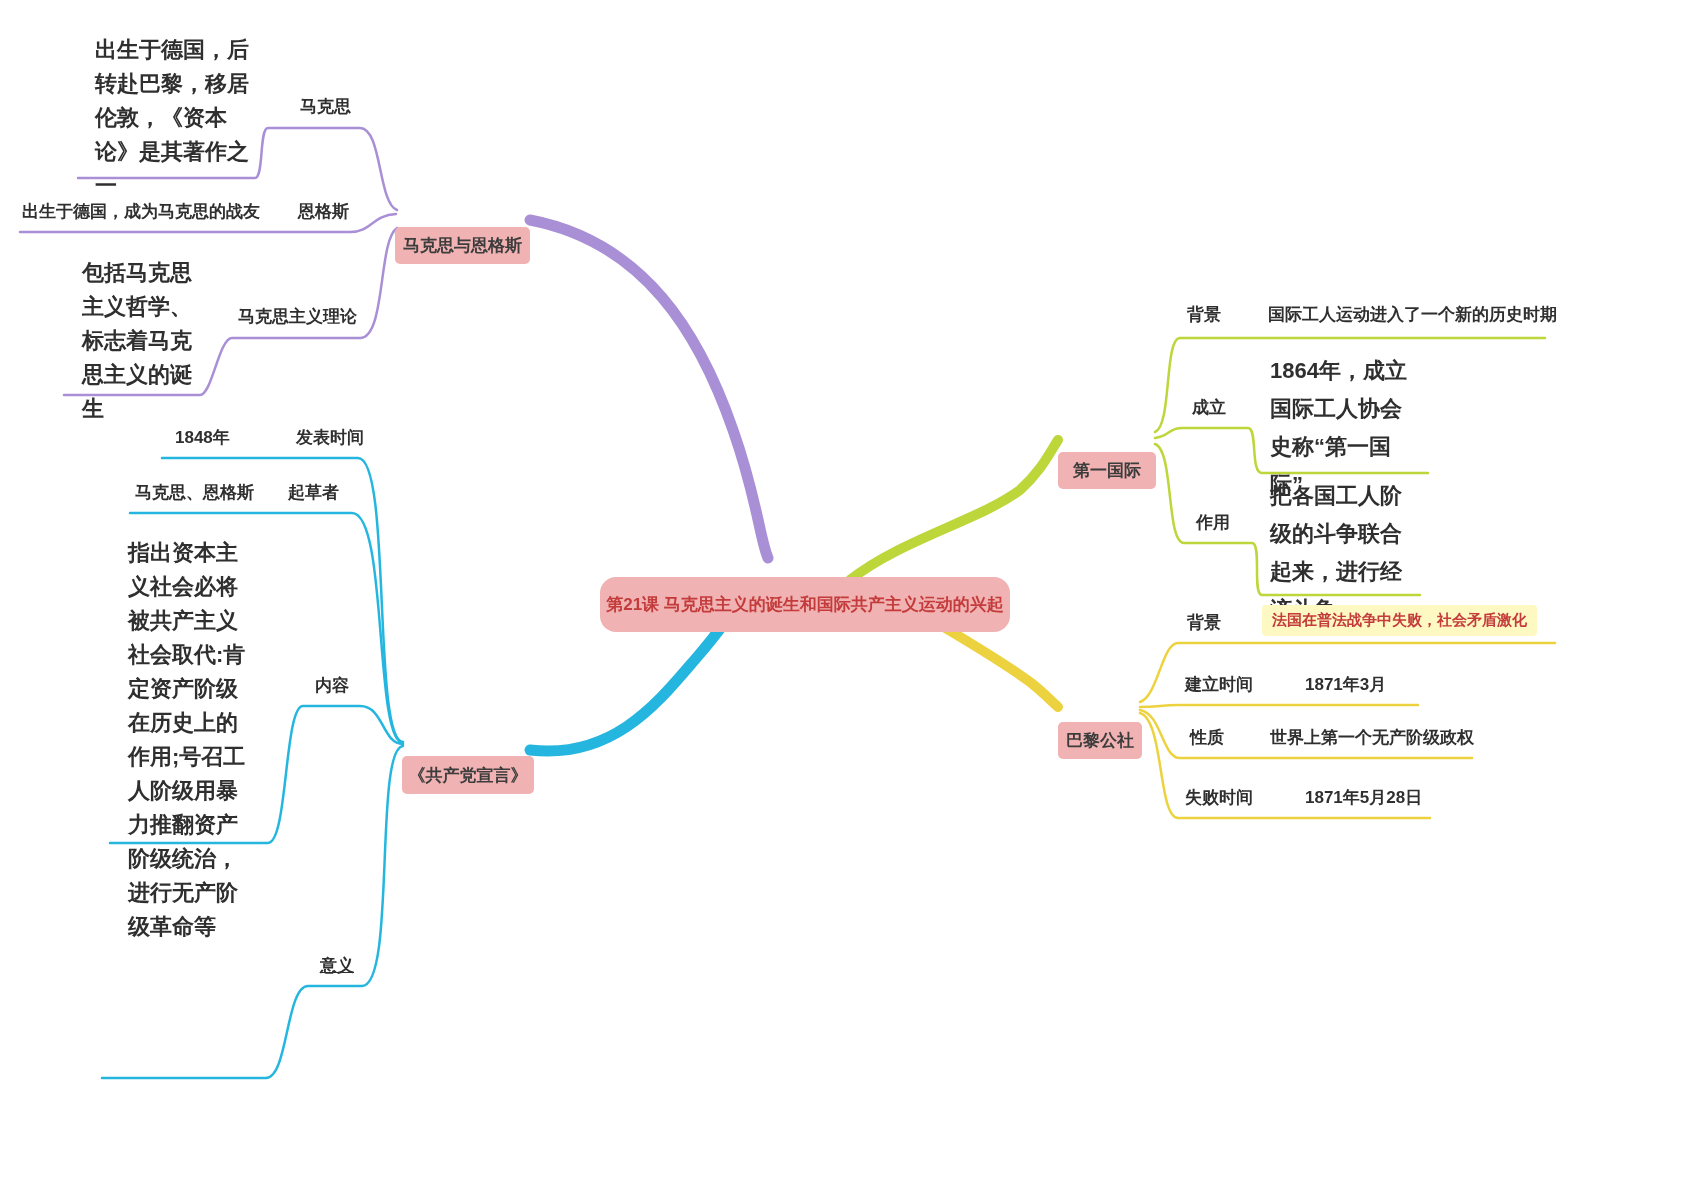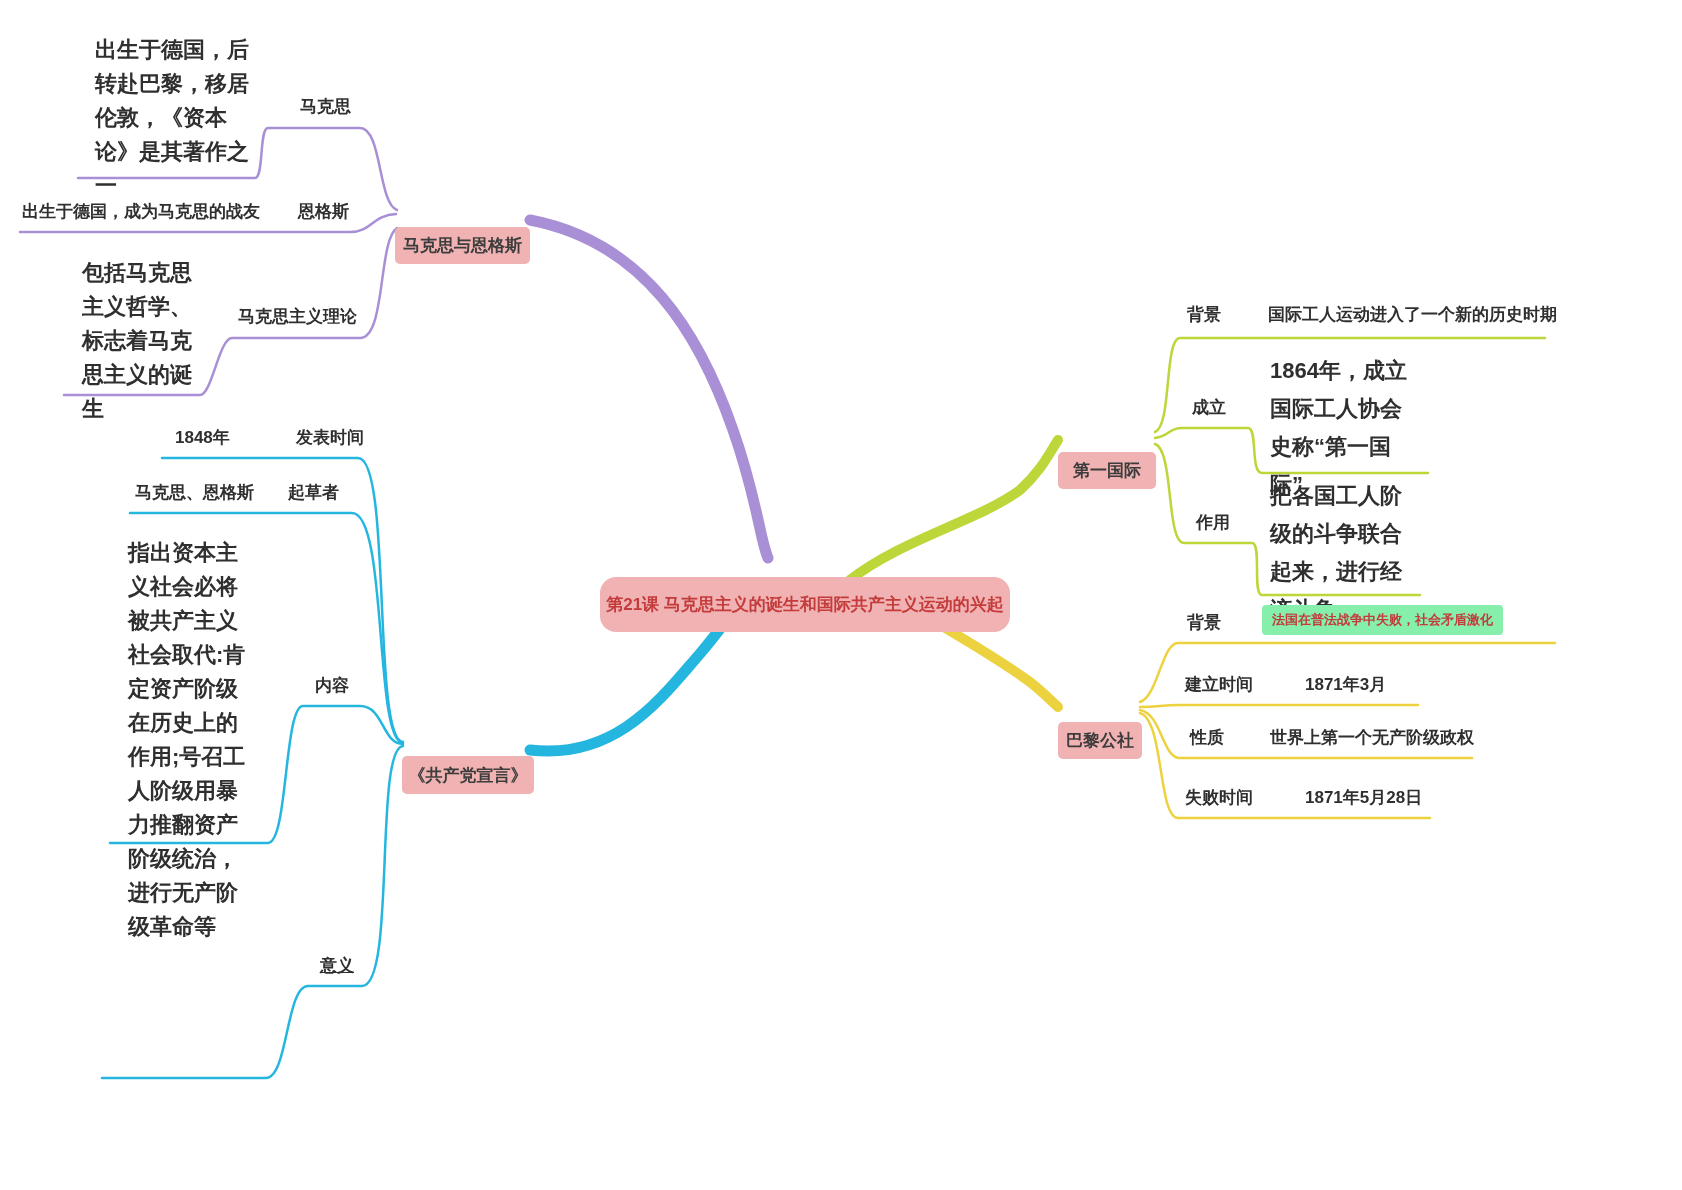--- a/index.html
+++ b/index.html
@@ -10,22 +10,22 @@
   .topic {
     position:absolute; display:flex; align-items:center; justify-content:center;
     background:#f0b2b2; border-radius:5px; font-weight:700; font-size:17px;
     color:#3c3c3c; white-space:nowrap;margin-top:32px;
   }
   .topic.center { border-radius:16px; color:#c43b3b; }
   .lbl { position:absolute; white-space:nowrap; font-weight:700; font-size:17px; color:#2f2f2f; }
   .note { position:absolute; font-weight:700; font-size:22px; color:#2f2f2f; line-height:34px; }
   .lh38 { line-height:38px; }
   .highlight {
-    position:absolute; background:#86efac; color:#c43b3b; font-weight:700;
-    font-size:13px; padding:6px 10px; border-radius:4px; white-space:nowrap;
+    position:absolute; background:#fef9c3; color:#c43b3b; font-weight:700;
+    font-size:15px; padding:6px 10px; border-radius:4px; white-space:nowrap;
   }
 </style>
 </head>
 <body>
 
 <div class="stage">
 
   <svg class="links" width="1682" height="1190" viewBox="0 0 1682 1190">
     <g fill="none" stroke-linecap="round">
 

